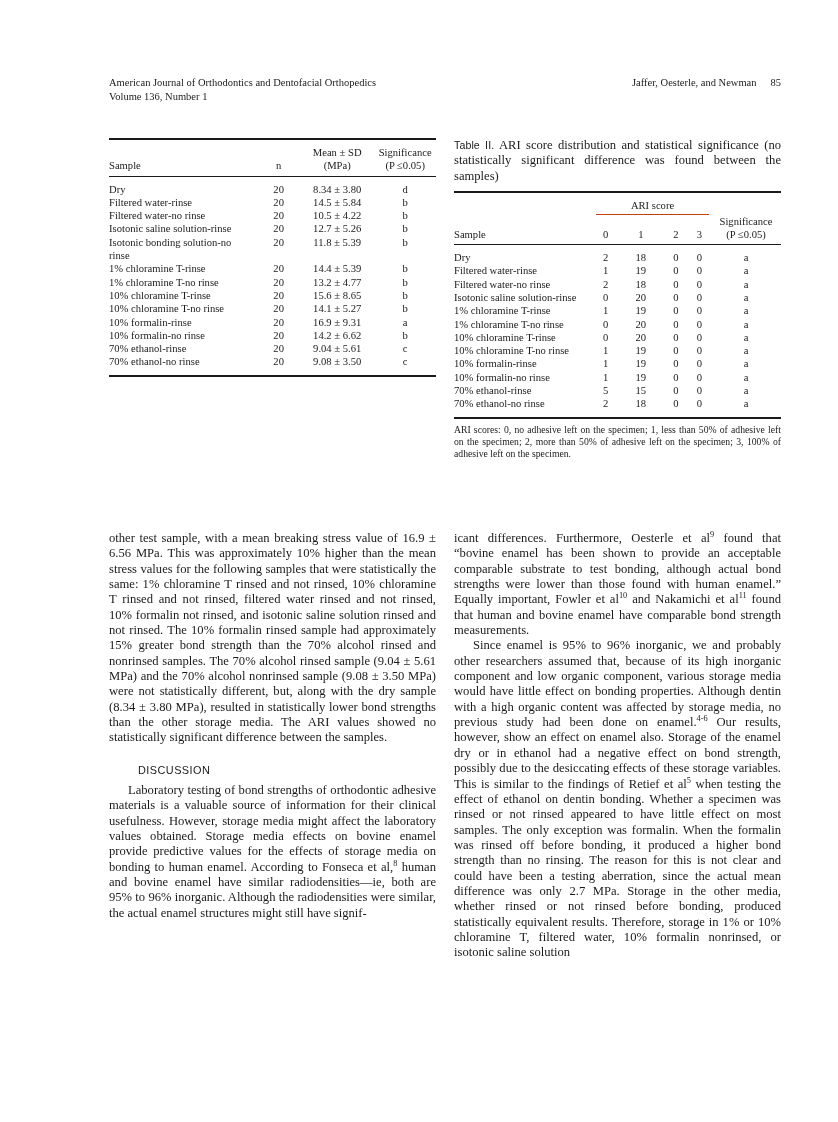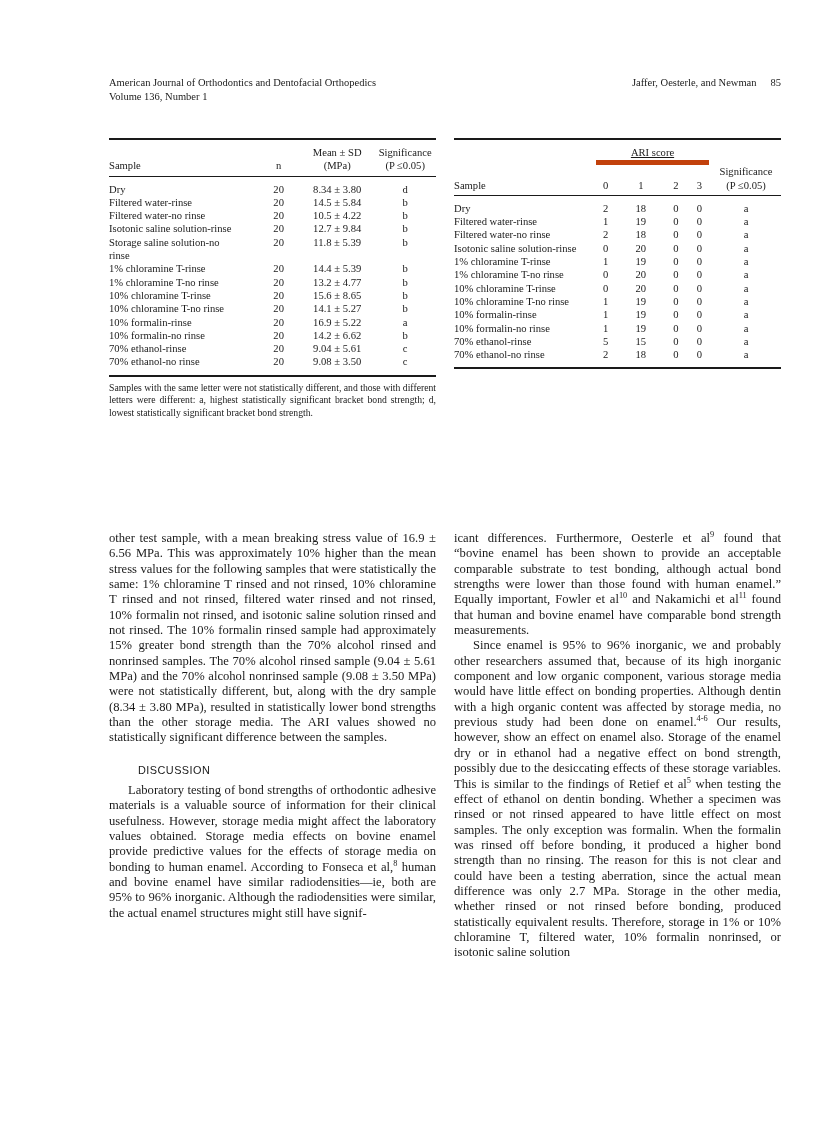--- a/index.html
+++ b/index.html
@@ -93,24 +93,23 @@
   .td-c      { text-align: center; }
   .contline  { padding-left: 13px; font-family: Liberation Serif, serif; }
   .spacer-row td { height: 6px; font-size: 0; line-height: 0; }
 
   .ari-group {
     text-align: center;
     padding-bottom: 1px;
   }
   .ari-group-inner {
     display: block;
-    border-bottom: 5px solid #c2410c;
+    border-bottom: 1px solid #c2410c;
     padding-bottom: 1px;
     margin: 0 2px;
-    text-decoration: underline;
   }
 
   .tbl-foot {
     font-size: 9.7px;
     line-height: 12.4px;
     text-align: justify;
     margin-top: 5px;
     hyphens: auto;
   }
 
@@ -199,25 +198,25 @@
             </tr>
             <tr class="body-row">
               <td class="td-sample">Filtered water-no rinse</td>
               <td class="td-c">20</td>
               <td class="td-c">10.5 ± 4.22</td>
               <td class="td-c">b</td>
             </tr>
             <tr class="body-row">
               <td class="td-sample">Isotonic saline solution-rinse</td>
               <td class="td-c">20</td>
-              <td class="td-c">12.7 ± 9.84</td>
-              <td class="td-c">b</td>
-            </tr>
-            <tr class="body-row">
-              <td class="td-sample">Storage saline solution-no</td>
+              <td class="td-c">12.7 ± 5.26</td>
+              <td class="td-c">b</td>
+            </tr>
+            <tr class="body-row">
+              <td class="td-sample">Isotonic bonding solution-no</td>
               <td class="td-c">20</td>
               <td class="td-c">11.8 ± 5.39</td>
               <td class="td-c">b</td>
             </tr>
             <tr class="body-row">
               <td class="td-sample contline">rinse</td>
               <td></td>
               <td></td>
               <td></td>
             </tr>
@@ -241,21 +240,21 @@
             </tr>
             <tr class="body-row">
               <td class="td-sample">10% chloramine T-no rinse</td>
               <td class="td-c">20</td>
               <td class="td-c">14.1 ± 5.27</td>
               <td class="td-c">b</td>
             </tr>
             <tr class="body-row">
               <td class="td-sample">10% formalin-rinse</td>
               <td class="td-c">20</td>
-              <td class="td-c">16.9 ± 5.22</td>
+              <td class="td-c">16.9 ± 9.31</td>
               <td class="td-c">a</td>
             </tr>
             <tr class="body-row">
               <td class="td-sample">10% formalin-no rinse</td>
               <td class="td-c">20</td>
               <td class="td-c">14.2 ± 6.62</td>
               <td class="td-c">b</td>
             </tr>
             <tr class="body-row">
               <td class="td-sample">70% ethanol-rinse</td>
@@ -265,33 +264,36 @@
             </tr>
             <tr class="body-row">
               <td class="td-sample">70% ethanol-no rinse</td>
               <td class="td-c">20</td>
               <td class="td-c">9.08 ± 3.50</td>
               <td class="td-c">c</td>
             </tr>
           </tbody>
       </table>
       <div class="rule-thick" style="margin-top:6px;"></div>
-      <div class="tbl-foot">Samples with the same letter were not statistically different, and those with different letters were different: a, highest statistically significant bracket bond strength; d, lowest statistically significant bracket bond strength.</div>
     </div>
 
     <div class="text-block" style="top:393px;">
       <p class="body-text">other test sample, with a mean breaking stress value of 16.9 ± 6.56 MPa. This was approximately 10% higher than the mean stress values for the following samples that were statistically the same: 1% chloramine T rinsed and not rinsed, 10% chloramine T rinsed and not rinsed, filtered water rinsed and not rinsed, 10% formalin not rinsed, and isotonic saline solution rinsed and not rinsed. The 10% formalin rinsed sample had approximately 15% greater bond strength than the 70% alcohol rinsed and nonrinsed samples. The 70% alcohol rinsed sample (9.04 ± 5.61 MPa) and the 70% alcohol nonrinsed sample (9.08 ± 3.50 MPa) were not statistically different, but, along with the dry sample (8.34 ± 3.80 MPa), resulted in statistically lower bond strengths than the other storage media. The ARI values showed no statistically significant difference between the samples.</p>
       <div class="sec-head">DISCUSSION</div>
       <p class="body-text indent"><span>Laboratory testing of bond strengths of orthodontic adhesive materials is a valuable source of information for their clinical usefulness. However, storage media might affect the laboratory values obtained. Storage media effects on bovine enamel provide predictive values for the effects of storage media on bonding to human enamel. According to Fonseca et al,</span><sup>8</sup><span> human and bovine enamel have similar radiodensities—ie, both are 95% to 96% inorganic. Although the radiodensities were similar, the actual enamel structures might still have signif-</span></p>
     </div>
   </div>
 
   <div class="col col-right">
 
     <div>
+      <div class="tbl-caption">
+        <span class="tbl-label">Table II.</span>
+        <span>ARI score distribution and statistical significance (no statistically significant difference was found between the samples)</span>
+      </div>
       <div class="rule-thick"></div>
       <table class="data">
         <tbody>
             <tr class="spacer-row">
               <td colspan="6"></td>
             </tr>
         <tr>
           <td style="width:140px;"></td>
           <td class="ari-group" colspan="4" style="width:117px;">
             <span class="ari-group-inner">ARI score</span>
@@ -411,20 +413,21 @@
               <td class="td-sample">70% ethanol-no rinse</td>
               <td class="td-c">2</td>
               <td class="td-c">18</td>
               <td class="td-c">0</td>
               <td class="td-c">0</td>
               <td class="td-c">a</td>
             </tr>
           </tbody>
       </table>
       <div class="rule-thick" style="margin-top:6px;"></div>
+      <div class="tbl-foot">ARI scores: 0, no adhesive left on the specimen; 1, less than 50% of adhesive left on the specimen; 2, more than 50% of adhesive left on the specimen; 3, 100% of adhesive left on the specimen.</div>
     </div>
 
     <div class="text-block" style="top:393px;">
       <p class="body-text"><span>icant differences. Furthermore, Oesterle et al</span><sup>9</sup><span> found that “bovine enamel has been shown to provide an acceptable comparable substrate to test bonding, although actual bond strengths were lower than those found with human enamel.” Equally important, Fowler et al</span><sup>10</sup><span> and Nakamichi et al</span><sup>11</sup><span> found that human and bovine enamel have comparable bond strength measurements.</span></p>
       <p class="body-text indent"><span>Since enamel is 95% to 96% inorganic, we and probably other researchers assumed that, because of its high inorganic component and low organic component, various storage media would have little effect on bonding properties. Although dentin with a high organic content was affected by storage media, no previous study had been done on enamel.</span><sup>4-6</sup><span> Our results, however, show an effect on enamel also. Storage of the enamel dry or in ethanol had a negative effect on bond strength, possibly due to the desiccating effects of these storage variables. This is similar to the findings of Retief et al</span><sup>5</sup><span> when testing the effect of ethanol on dentin bonding. Whether a specimen was rinsed or not rinsed appeared to have little effect on most samples. The only exception was formalin. When the formalin was rinsed off before bonding, it produced a higher bond strength than no rinsing. The reason for this is not clear and could have been a testing aberration, since the actual mean difference was only 2.7 MPa. Storage in the other media, whether rinsed or not rinsed before bonding, produced statistically equivalent results. Therefore, storage in 1% or 10% chloramine T, filtered water, 10% formalin nonrinsed, or isotonic saline solution</span></p>
     </div>
   </div>
 
 </div>
 

